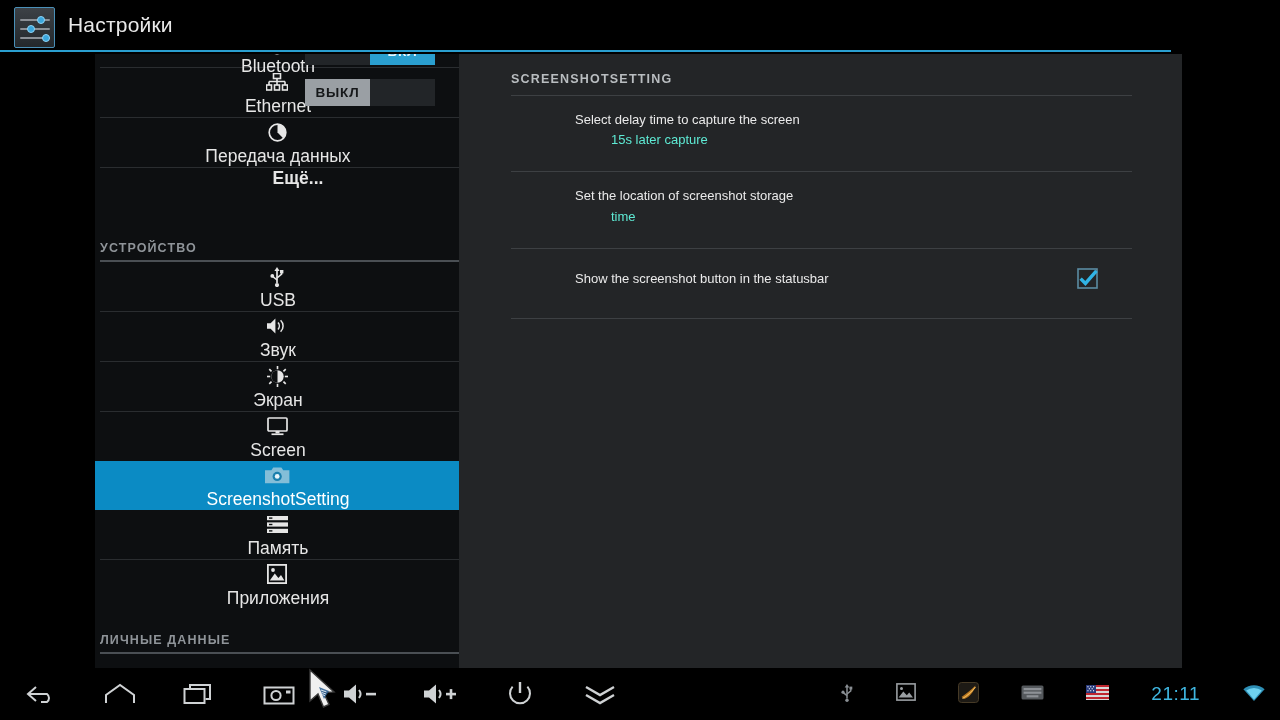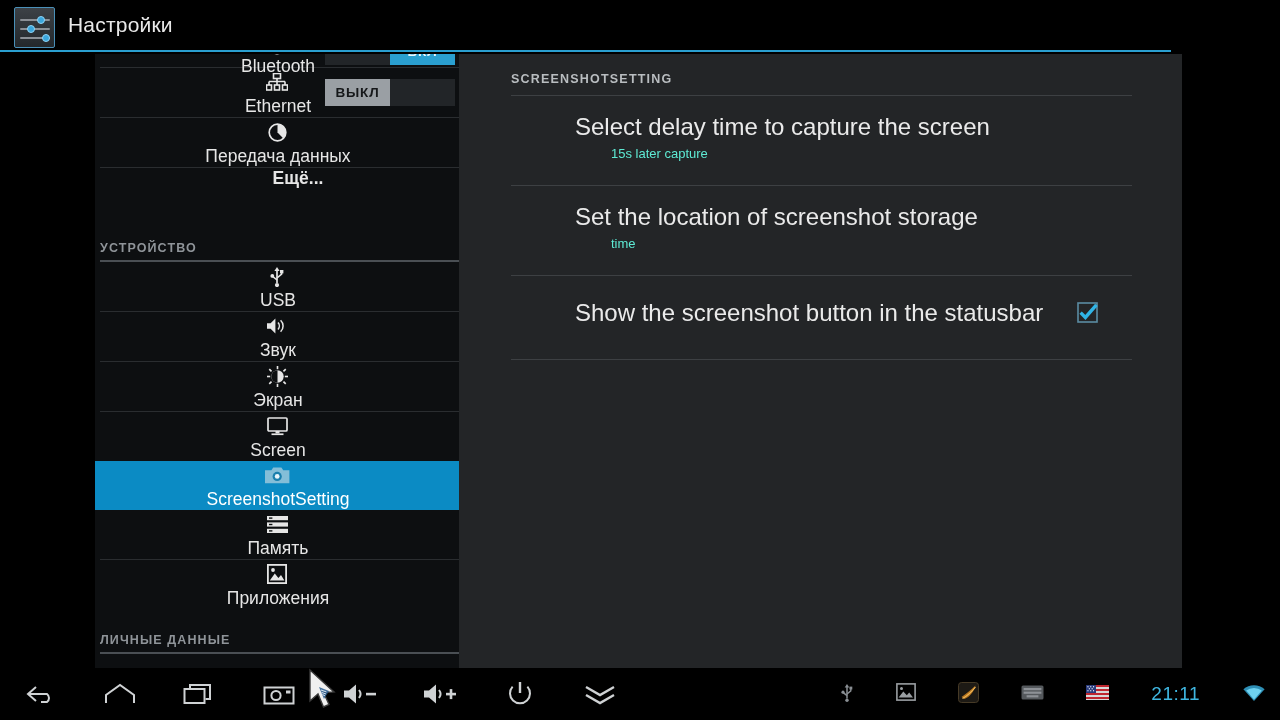--- a/index.html
+++ b/index.html
@@ -104,21 +104,21 @@
   .sec-rule {
     height: 2px;
     background: #4a4f54;
     margin: 0 0 0 5px;
   }
   .srow.selected {
     background: #0b8bc4;
   }
   .srow.selected .lbl { color: #ffffff; }
   .toggle {
-    position: absolute; right: 4px; top: 11px;
+    position: absolute; right: 24px; top: 11px;
     width: 130px; height: 27px;
     background: #222528;
     display: flex;
   }
   .toggle .half {
     width: 50%; height: 100%;
     display: flex; align-items: center; justify-content: center;
     font-size: 13.5px; font-weight: bold;
     letter-spacing: 0.8px;
   }
@@ -143,21 +143,21 @@
   }
   .crule {
     height: 1px; background: #3d4043;
     margin-top: 9px;
   }
   .pref {
     position: relative;
     padding: 16px 0 15px 64px;
   }
   .pref .ptitle {
-    font-size: 24px;
+    font-size: 13px;
     color: #eaeaea;
     line-height: 1.25;
   }
   .pref .psub {
     font-size: 13px;
     color: #5eead4;
     margin-top: 4px;
     margin-left: 36px;
   }
   .pref .pcheck {

